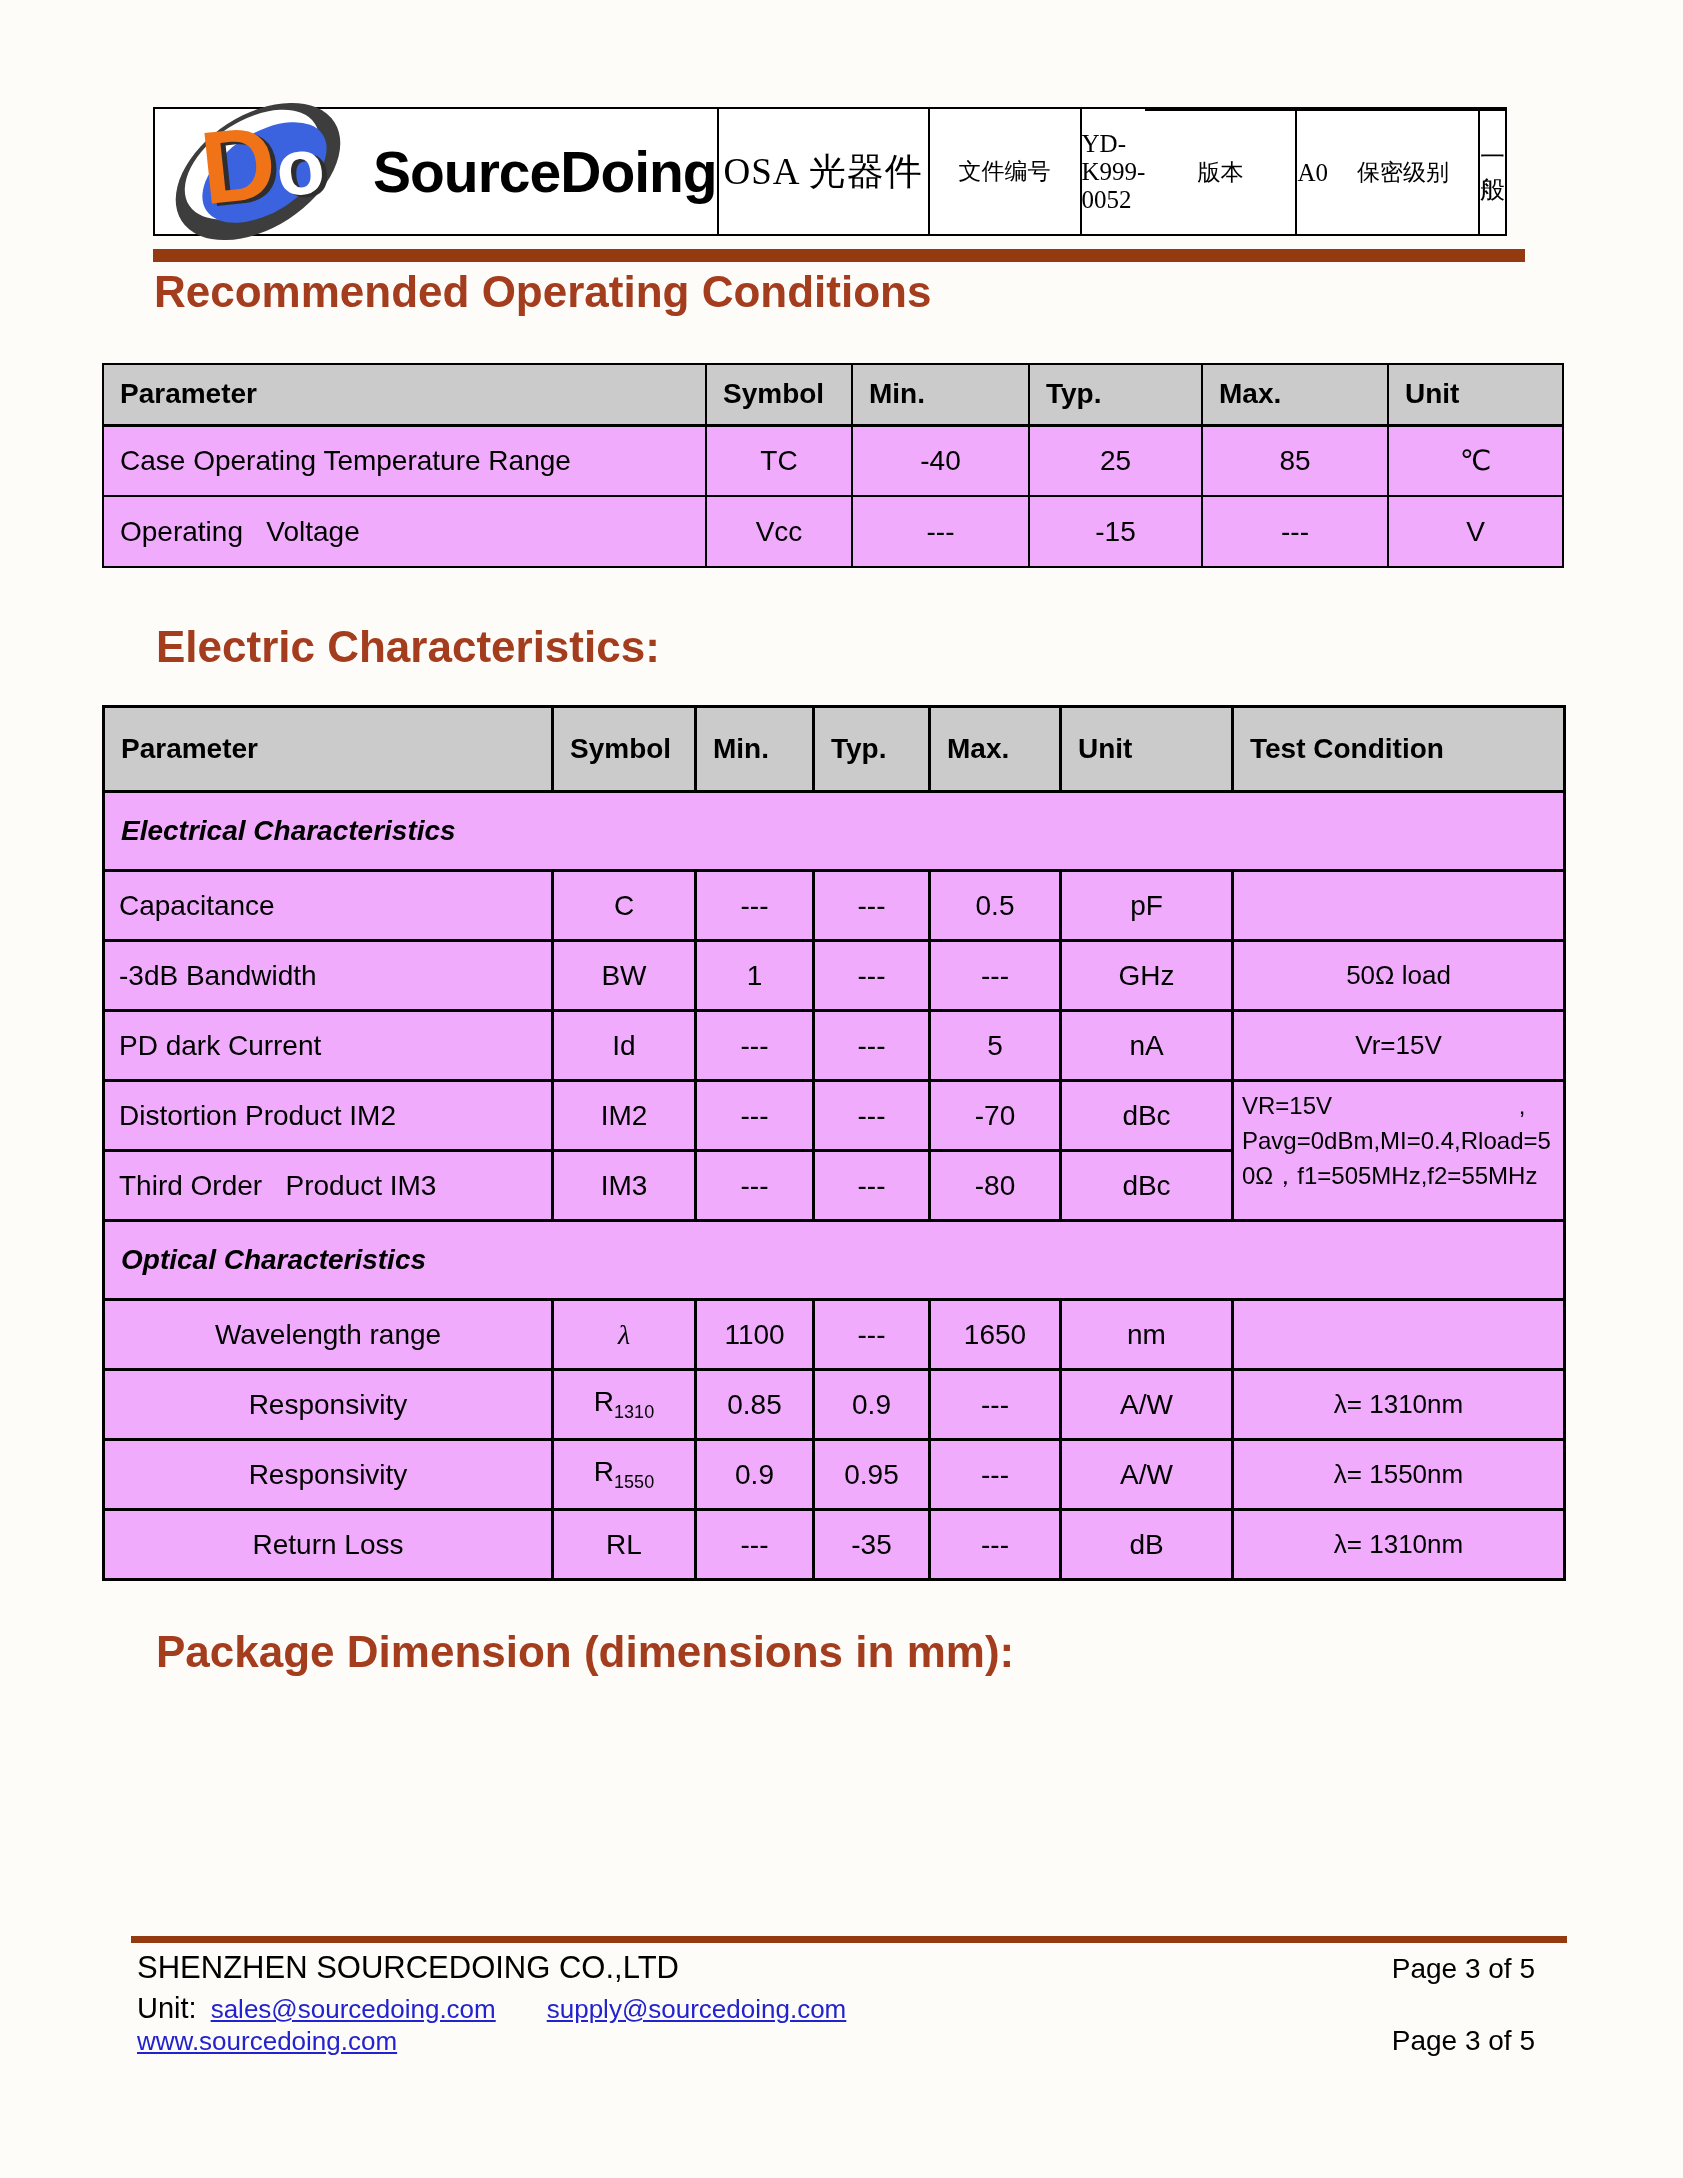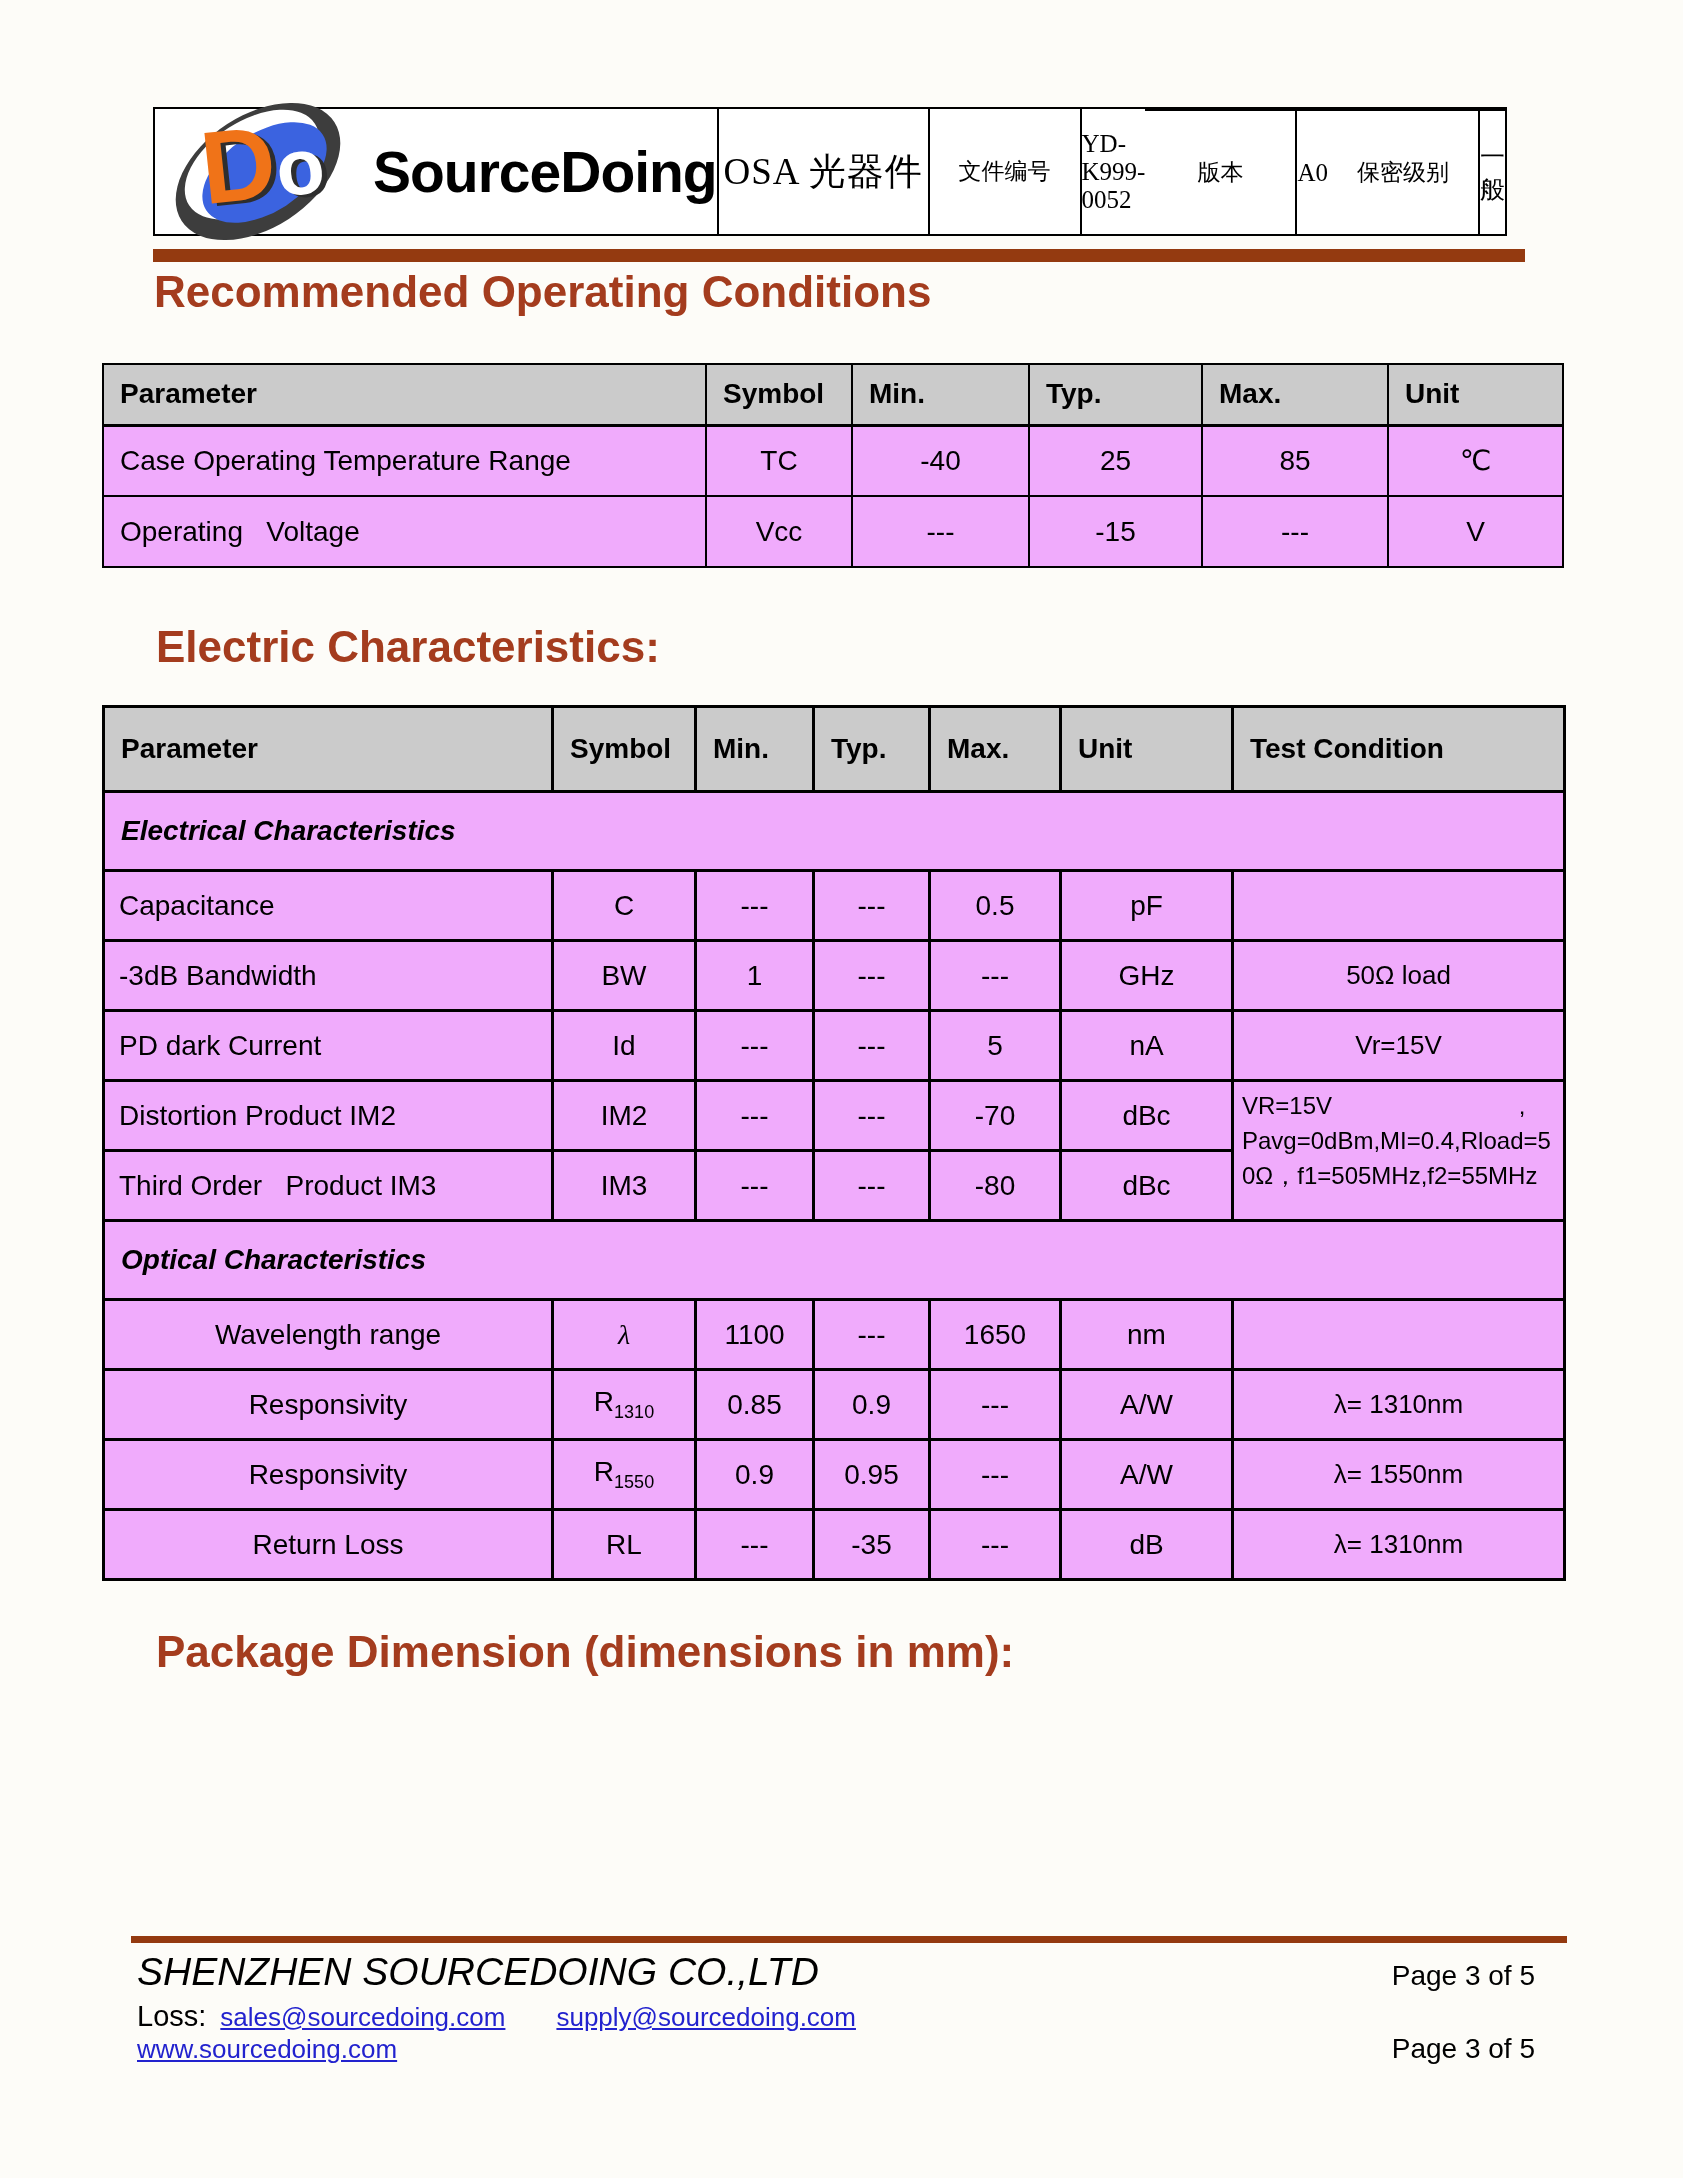--- a/index.html
+++ b/index.html
@@ -73,21 +73,21 @@
   .ec td.test-merged{font-size:24px;text-align:left;vertical-align:top;
     padding:6px 6px 0 8px;white-space:pre-wrap;line-height:35px;}
   .sym-serif{font-family:"Liberation Serif","DejaVu Serif",serif;font-style:italic;font-size:29px;}
   sub.subs{font-size:18px;}
 
   
   .footer-line{position:absolute;left:131px;top:1936px;width:1436px;height:7px;
     background:var(--accent-bar,#943A10);}
   .footer{position:absolute;left:137px;top:1950px;width:1398px;}
   .f-row{display:flex;align-items:baseline;}
-  .f-company{font-size:39px;font-style:italic;}
+  .f-company{font-size:31px;}
   .f-page{margin-left:auto;font-size:28px;}
   .f-email-row{margin-top:6px;}
   .f-label{font-size:29px;}
   a.f-link{color:var(--link-blue,#2222CE);text-decoration:underline;font-size:26px;cursor:pointer;}
   .f-email-row .f-link{margin-left:14px;}
   .f-email-row .f-link + .f-link{margin-left:51px;}
   .f-www-row{}
 </style>
 </head>
 <body>
@@ -283,21 +283,21 @@
 
 <div class="sec-heading" id="h-pd">Package Dimension (dimensions in mm):</div>
 
 <div class="footer-line"></div>
 <div class="footer">
   <div class="f-row">
     <span class="f-company">SHENZHEN SOURCEDOING CO.,LTD</span>
     <span class="f-page">Page 3 of 5</span>
   </div>
   <div class="f-row f-email-row">
-    <span class="f-label">Loss:</span>
+    <span class="f-label">Unit:</span>
     <a class="f-link">sales@sourcedoing.com</a>
     <a class="f-link">supply@sourcedoing.com</a>
   </div>
   <div class="f-row f-www-row">
     <a class="f-link">www.sourcedoing.com</a>
     <span class="f-page">Page 3 of 5</span>
   </div>
 </div>
 
 

